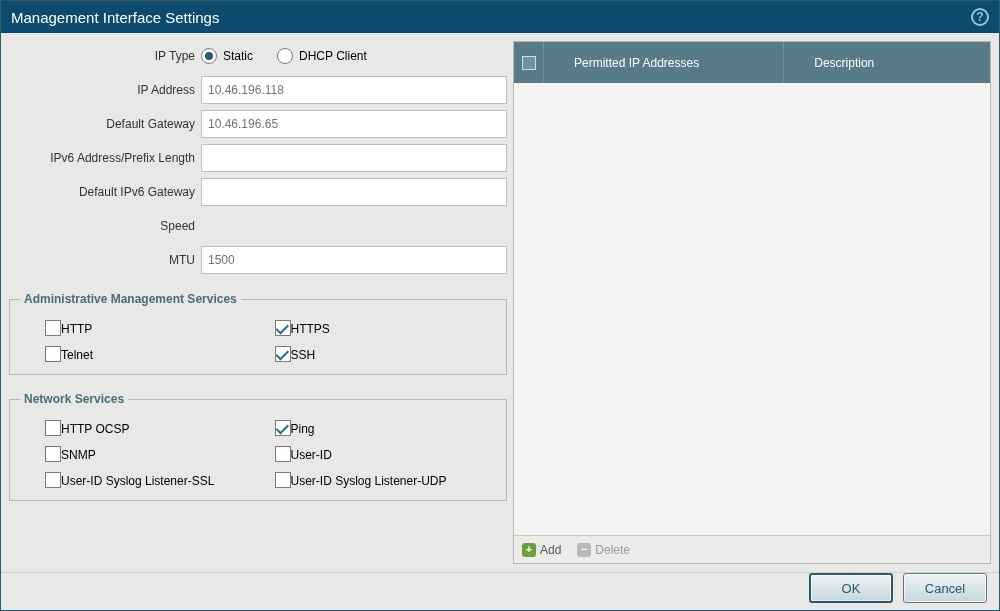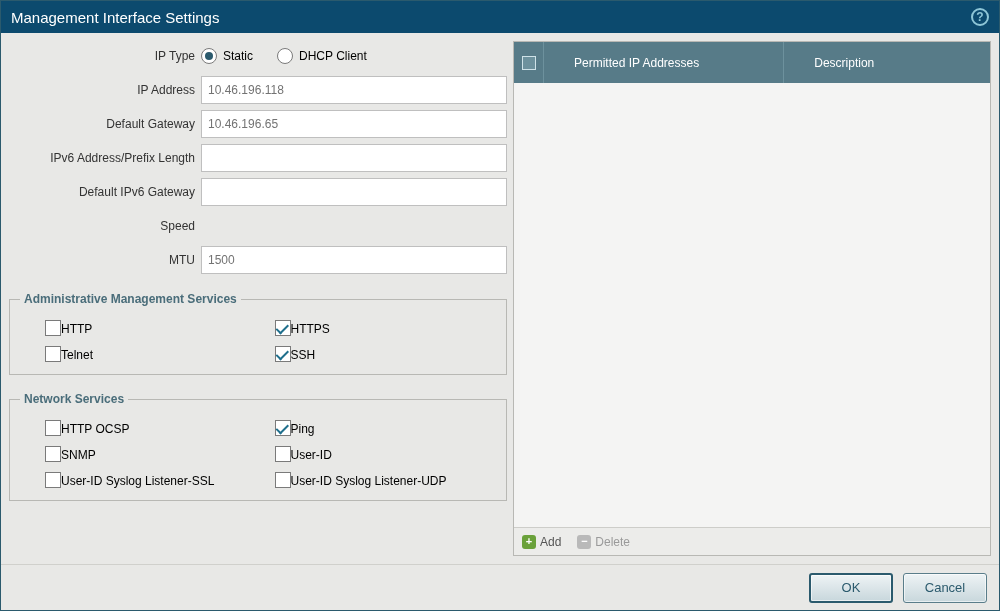--- a/index.html
+++ b/index.html
@@ -180,24 +180,23 @@
     font-weight:bold; font-size:11px; line-height:1;
   }
   .tf-icon-del {
     width: 14px; height: 14px; border-radius: 3px;
     background: #b9b9b9;
     color: #fff; display:flex;align-items:center;justify-content:center;
     font-weight:bold; font-size:11px; line-height:1;
   }
 
   .footer {
-    height: 46px;
+    height: 38px;
     display: flex;
     justify-content: flex-end;
-    align-items: center;
     gap: 10px;
     padding: 0 12px;
     border-top: 1px solid #d0d0cc;
     background: #e8e8e6;
   }
   .btn {
     min-width: 84px;
     height: 30px;
     border: 1px solid #5a7d8a;
     background: linear-gradient(#eef3f5,#c8d7dc);

